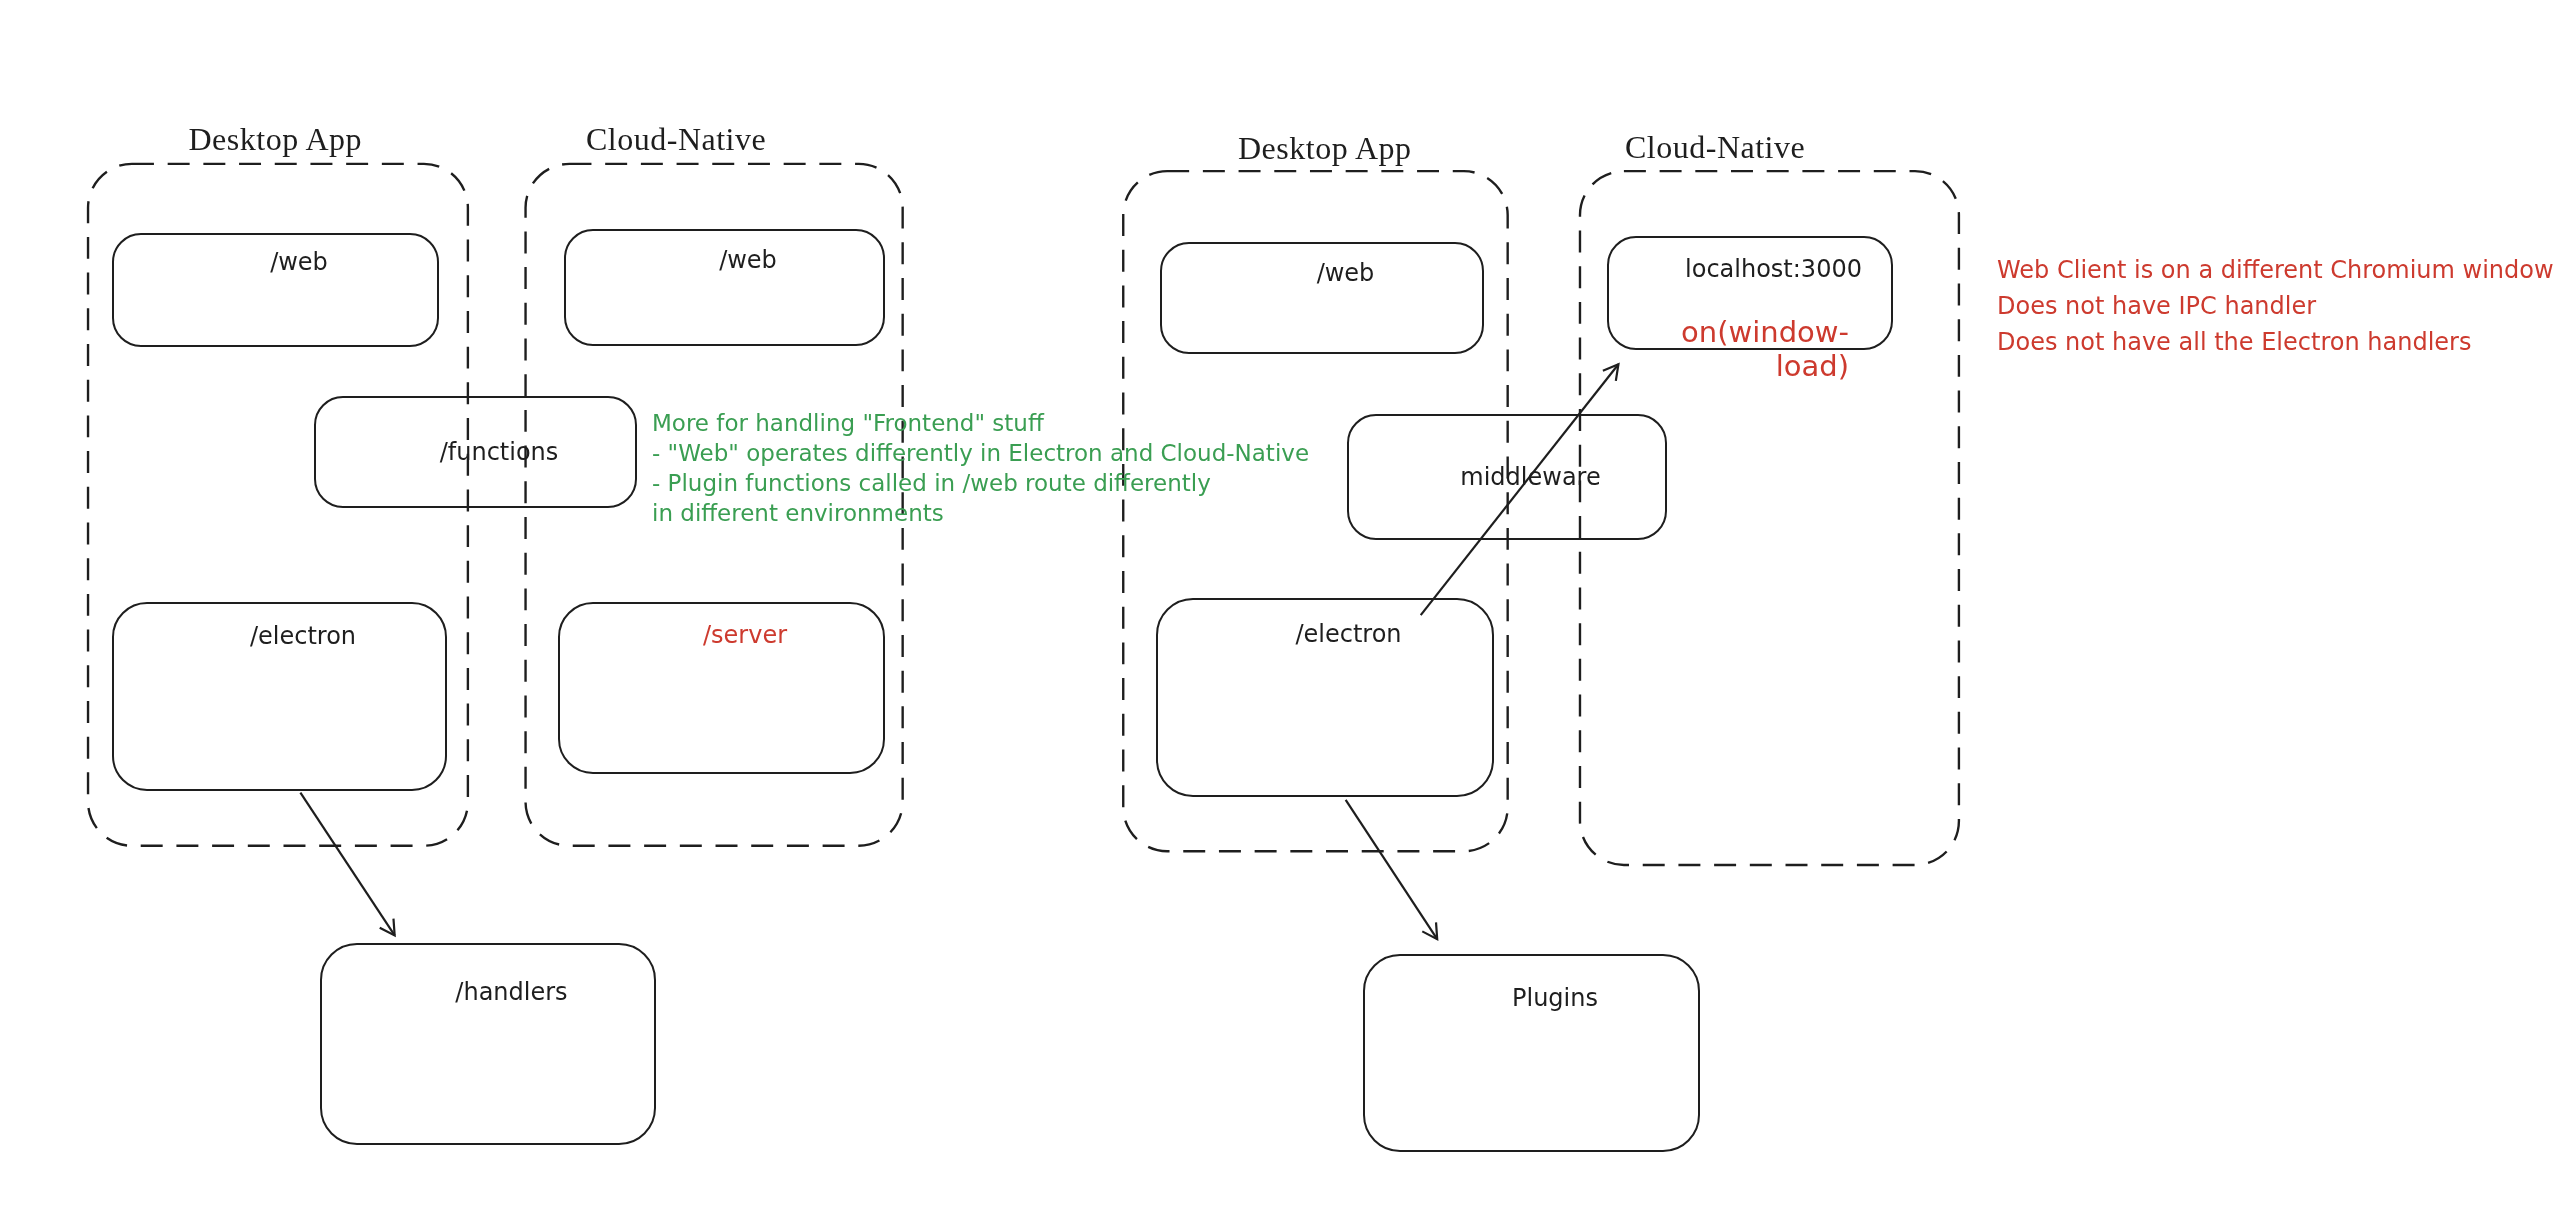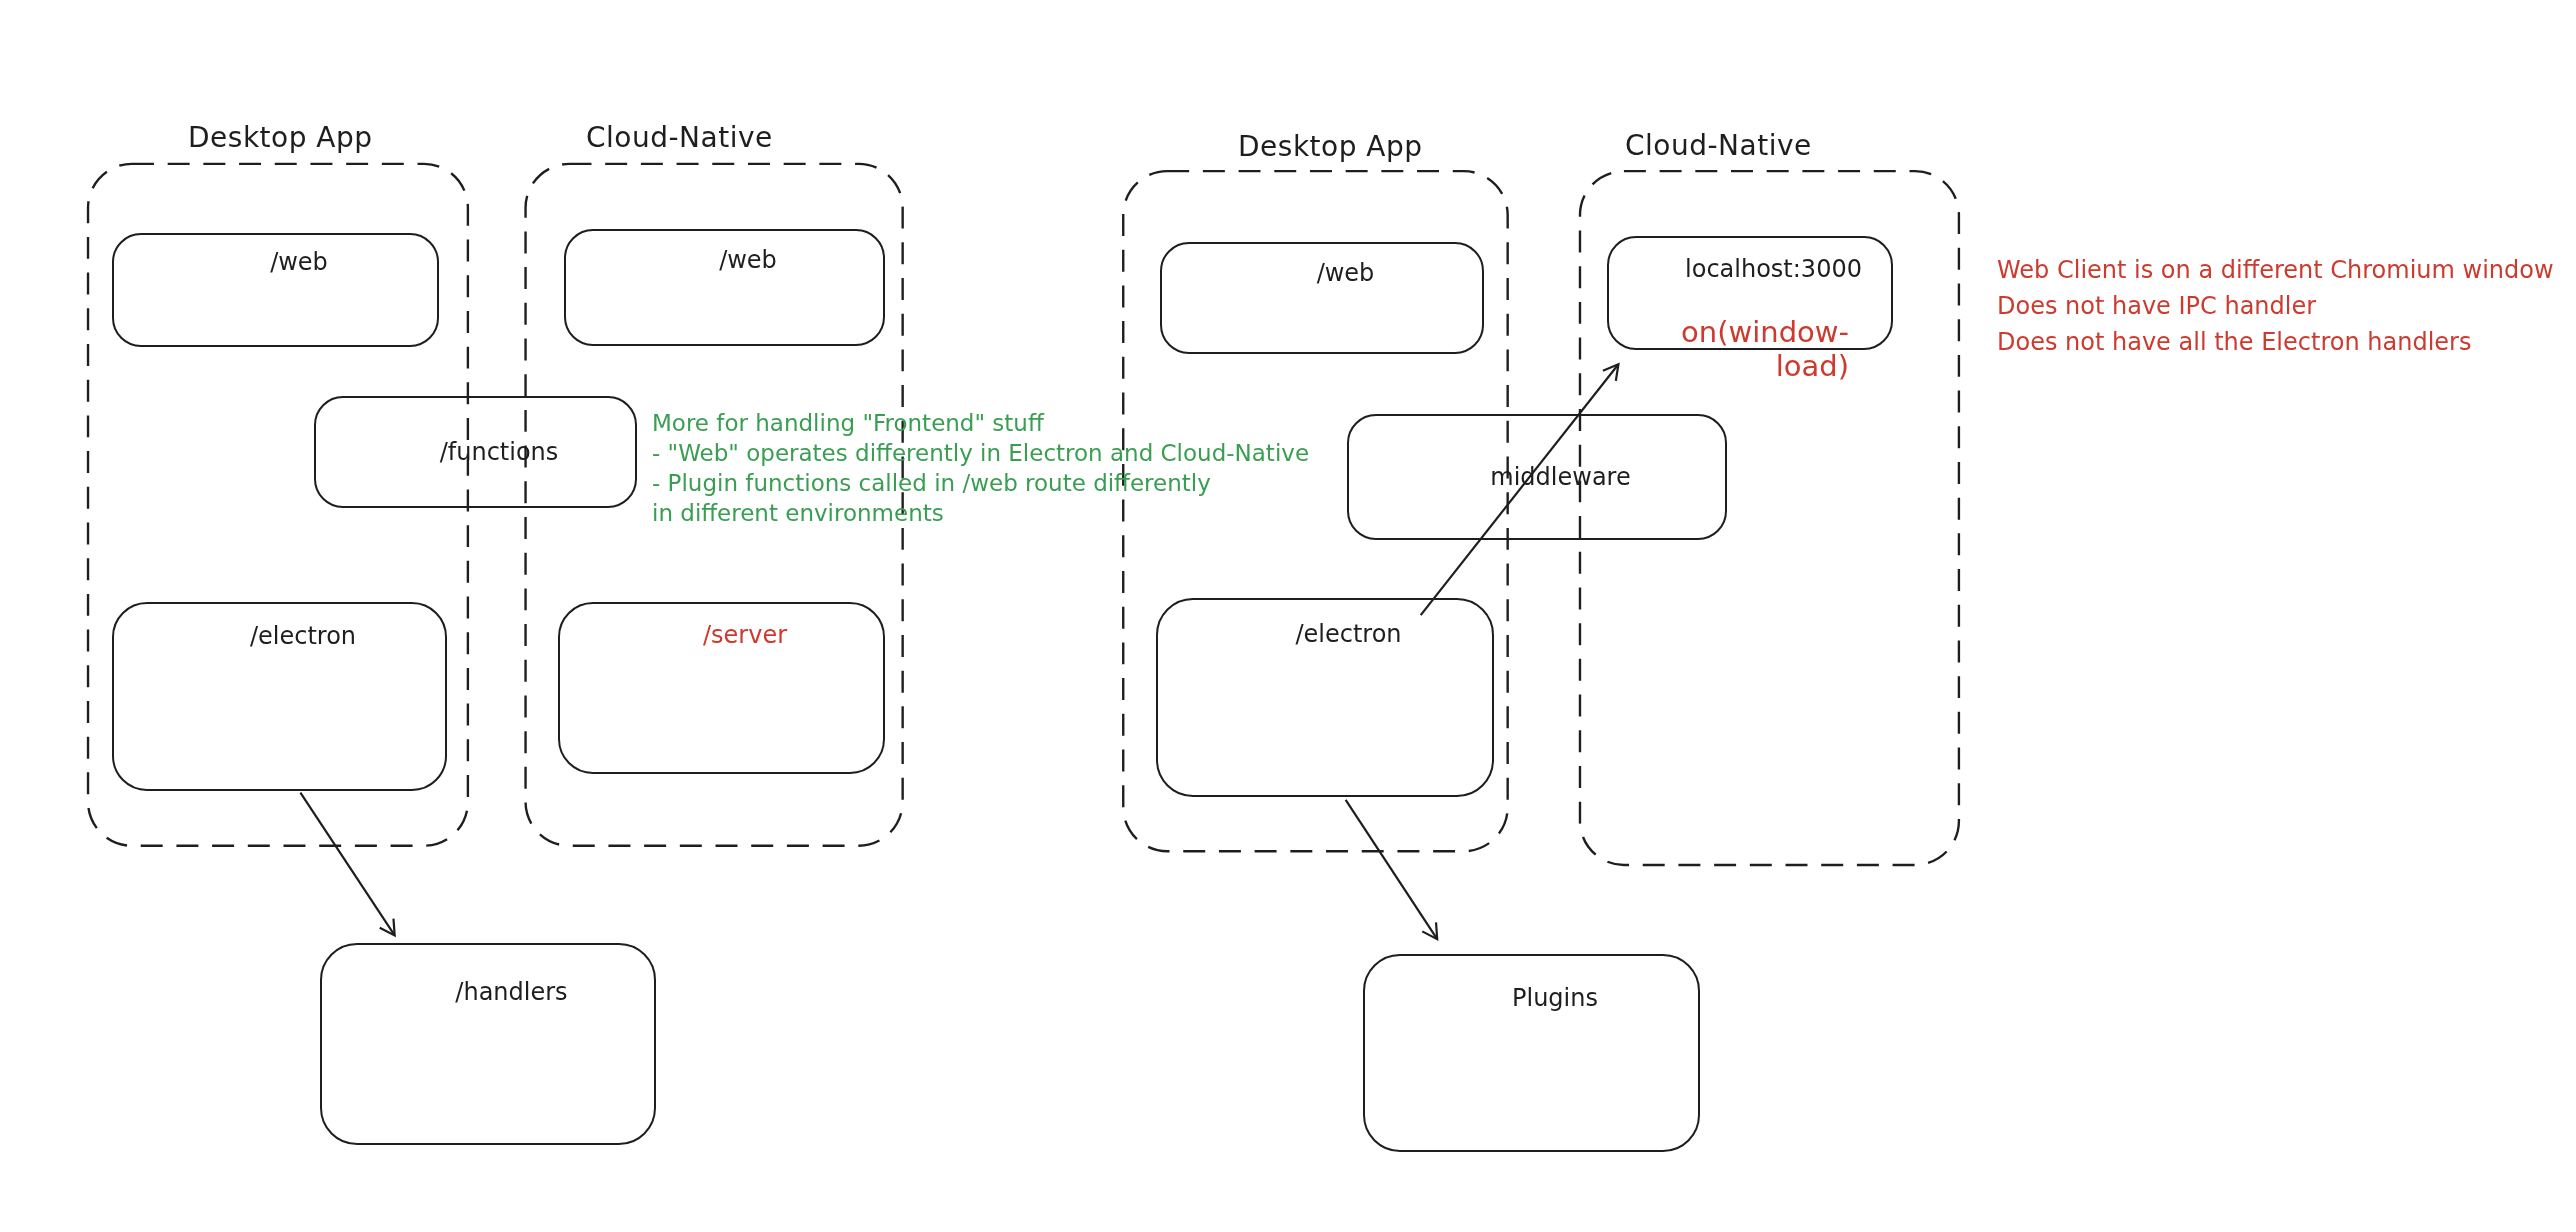--- a/index.html
+++ b/index.html
@@ -11,24 +11,25 @@
   #canvas{
     position:relative;
     width:2576px;height:1232px;
     background:#ffffff;
     font-family:"DejaVu Sans","Liberation Sans",sans-serif;
     color:var(--ink);
     overflow:hidden;
   }
   .group-label{
     position:absolute;
-    font-size:28px;
-    text-align:center;
+    font-size:32px;
+    text-align:right;
     letter-spacing:0.5px;
     white-space:nowrap;
+    font-family:Liberation Serif, serif;
   }
   .sketch-box{
     position:absolute;
     border:2.4px solid var(--ink);
     border-radius:29px;
     background:transparent;
     text-align:center;
     font-size:24px;
     box-sizing:border-box;
     padding-left:47px;
@@ -109,21 +110,21 @@
 
   <div class="sketch-box" style="left:1160px;top:242px;width:324px;height:112px;padding-top:14.6px;">
     <span class="box-label">/web</span>
   </div>
 
   <div class="sketch-box" style="left:1607px;top:236px;width:286px;height:114px;">
     <div class="localhost-title">localhost:3000</div>
     <div class="localhost-sub red-text">on(window-load)</div>
   </div>
 
-  <div class="sketch-box v-center" style="left:1347px;top:414px;width:380px;height:126px;">
+  <div class="sketch-box v-center" style="left:1347px;top:414px;width:320px;height:126px;">
     <span class="box-label">middleware</span>
   </div>
 
   <div class="sketch-box" style="left:1156px;top:598px;width:338px;height:199px;padding-top:20px;border-radius:37px;">
     <span class="box-label">/electron</span>
   </div>
 
   <div class="sketch-box" style="left:1363px;top:954px;width:337px;height:198px;padding-top:27.5px;border-radius:37px;">
     <span class="box-label">Plugins</span>
   </div>

